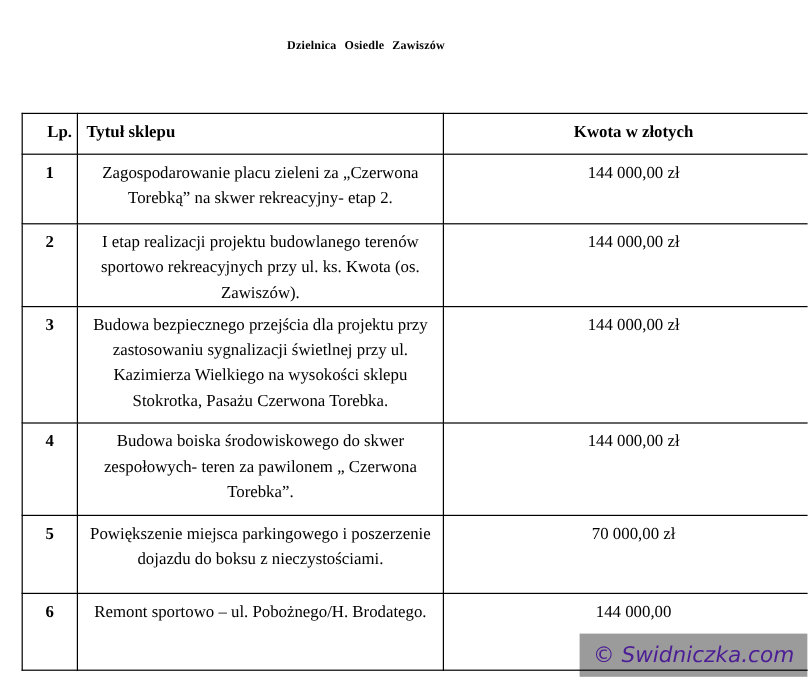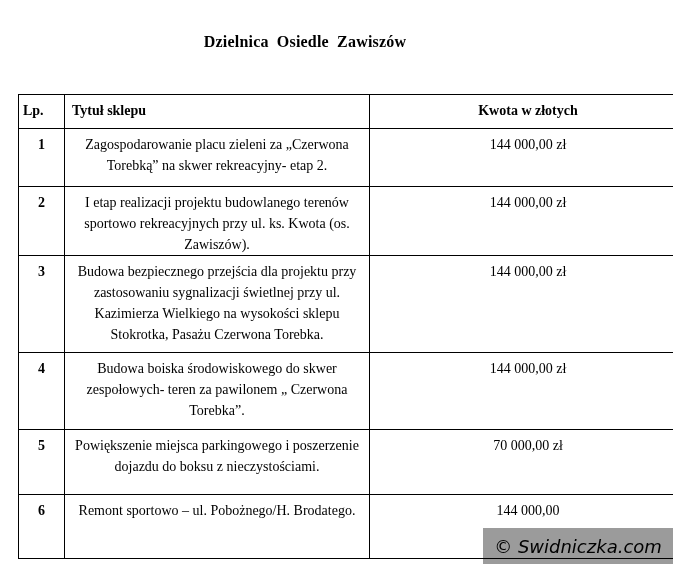--- a/index.html
+++ b/index.html
@@ -15,21 +15,21 @@
     color: #000;
     overflow: hidden;
   }
   .doc-title {
     position: absolute;
     top: 33px;
     left: 0;
     width: 610px;
     text-align: center;
     font-weight: bold;
-    font-size: 16px;
+    font-size: 10px;
     word-spacing: 4px;
     letter-spacing: 0.2px;
   }
   table.req-table {
     position: absolute;
     left: 18px;
     top: 94px;
     width: 638px;
     border-collapse: collapse;
     table-layout: fixed;
@@ -51,21 +51,21 @@
 
   thead tr { height: 34px; }
   tbody tr:nth-child(1) { height: 58px; }
   tbody tr:nth-child(2) { height: 65px; }
   tbody tr:nth-child(3) { height: 97px; }
   tbody tr:nth-child(4) { height: 77px; }
   tbody tr:nth-child(5) { height: 65px; }
   tbody tr:nth-child(6) { height: 64px; }
 
   th { font-weight: bold; }
-  th.col-lp     { text-align: left; margin-left: 32px; }
+  th.col-lp     { text-align: right; margin-left: 32px; }
   th.col-title  { text-align: left; padding-left: 7px; }
   th.col-amount { text-align: center; }
 
   td.cell-lp     { text-align: center; font-weight: bold; }
   td.cell-title  { text-align: center; padding-left: 6px; padding-right: 6px; }
   td.cell-amount { text-align: center; }
 
   .watermark {
     position: absolute;
     left: 483px;
@@ -79,21 +79,21 @@
     font-family: "DejaVu Sans", sans-serif;
     font-style: italic;
     font-size: 18px;
   }
 </style>
 </head>
 <body>
 
 <div class="doc-title">Dzielnica Osiedle Zawiszów</div>
 
-<div class="watermark" style="background: rgb(155, 155, 155); color: #000000;">
+<div class="watermark" style="background: rgb(155, 155, 155); color: #4c1d95;">
   <span>© Swidniczka.com</span>
 </div>
 
 <table class="req-table">
   <thead>
     <tr>
       <th class="col-lp">Lp.</th>
       <th class="col-title">Tytuł sklepu</th>
       <th class="col-amount">Kwota w złotych</th>
     </tr>

